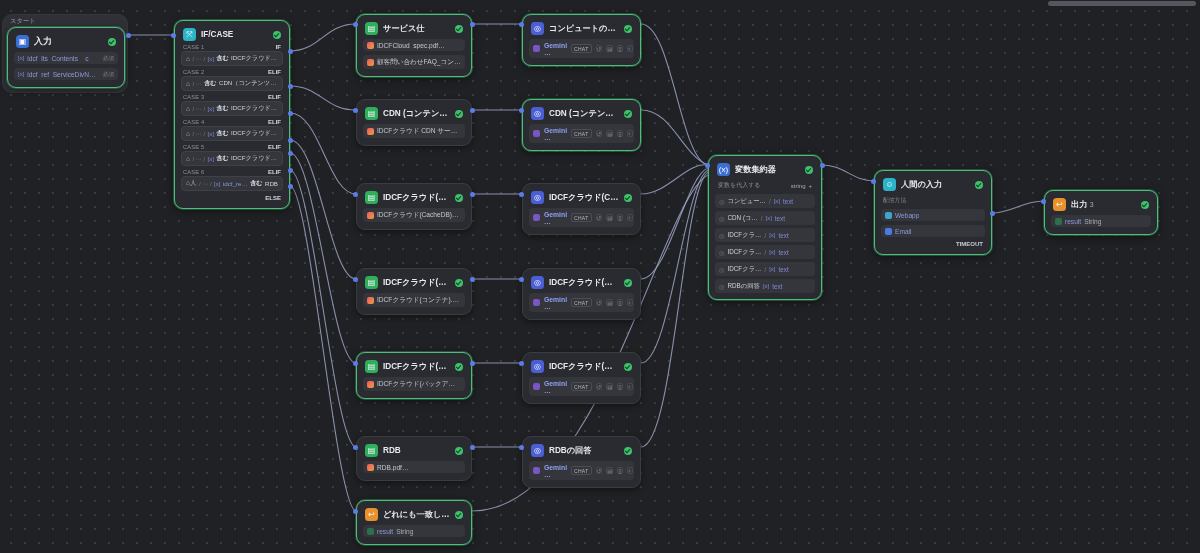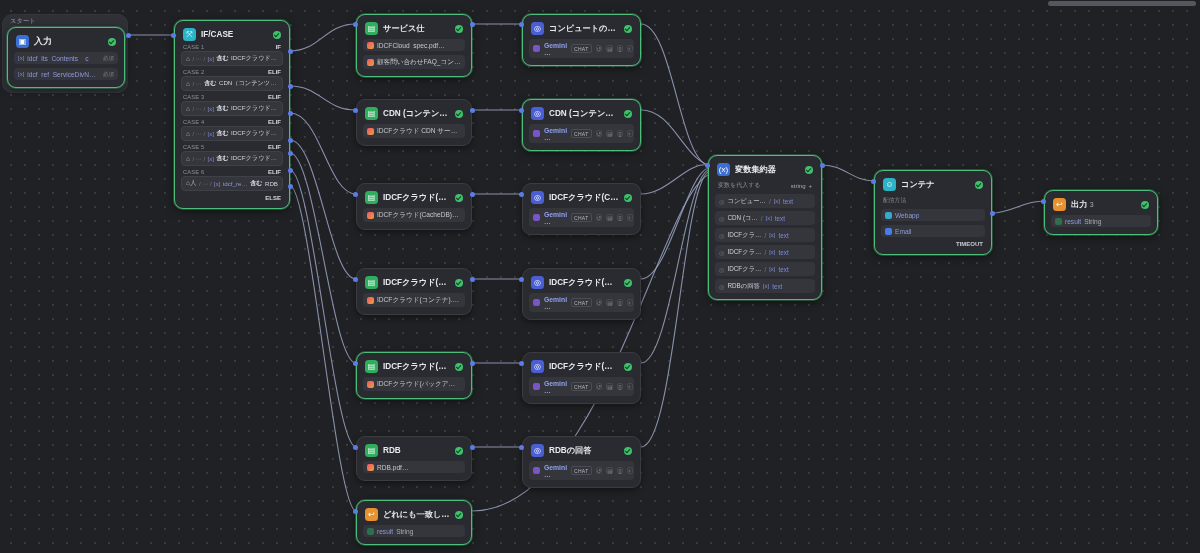--- a/index.html
+++ b/index.html
@@ -512,21 +512,21 @@
       <span class="sep">◎</span>
       <span class="nm">RDBの回答</span>
       <span class="vx">[x]</span>
       <span class="tv">text</span>
     </div>
   </div>
 
   <div class="node sel" style="left:874px; top:170px; width:118px;">
     <div class="node-head">
       <span class="nicon" style="background:#2bb3c8;">☺</span>
-      <span class="ntitle">コンテナ</span>
+      <span class="ntitle">人間の入力</span>
       <span class="check"></span>
     </div>
     <div class="sublabel">配信方法</div>
     <div class="row">
       <span class="sq web"></span>
       <span class="txt" style="color:#8f9adb;">Webapp</span>
     </div>
     <div class="row">
       <span class="sq mail"></span>
       <span class="txt" style="color:#8f9adb;">Email</span>

